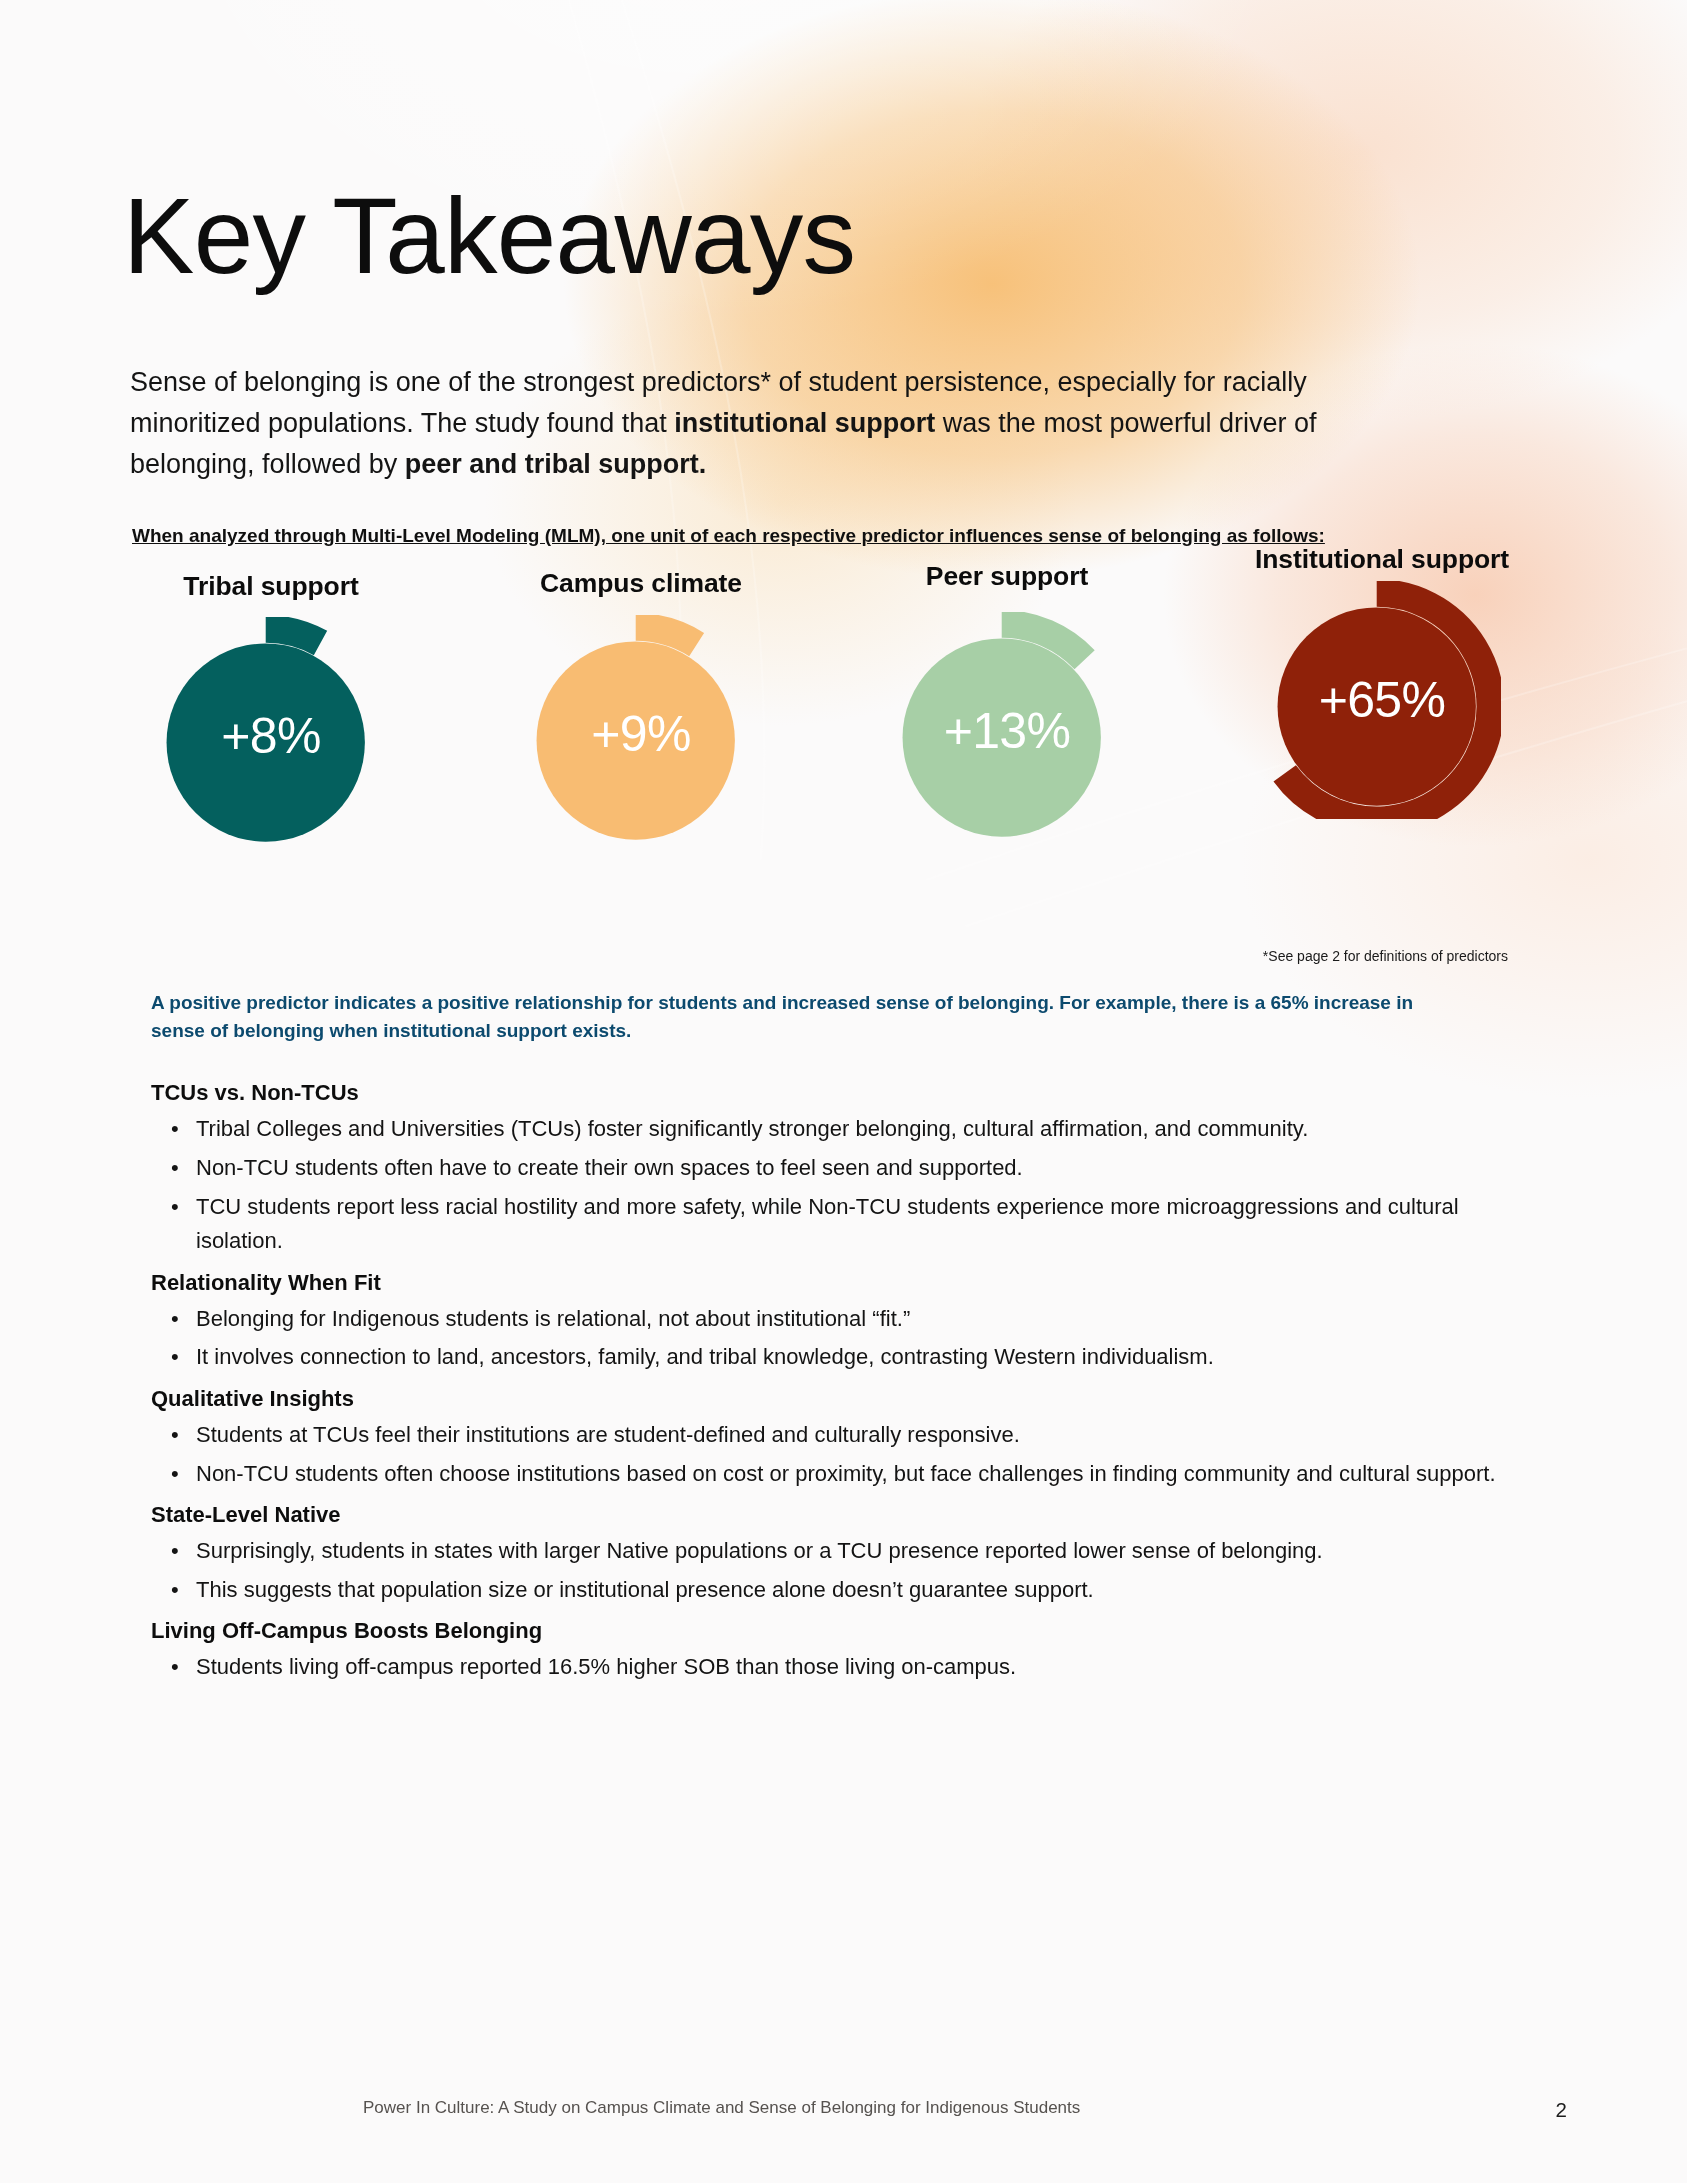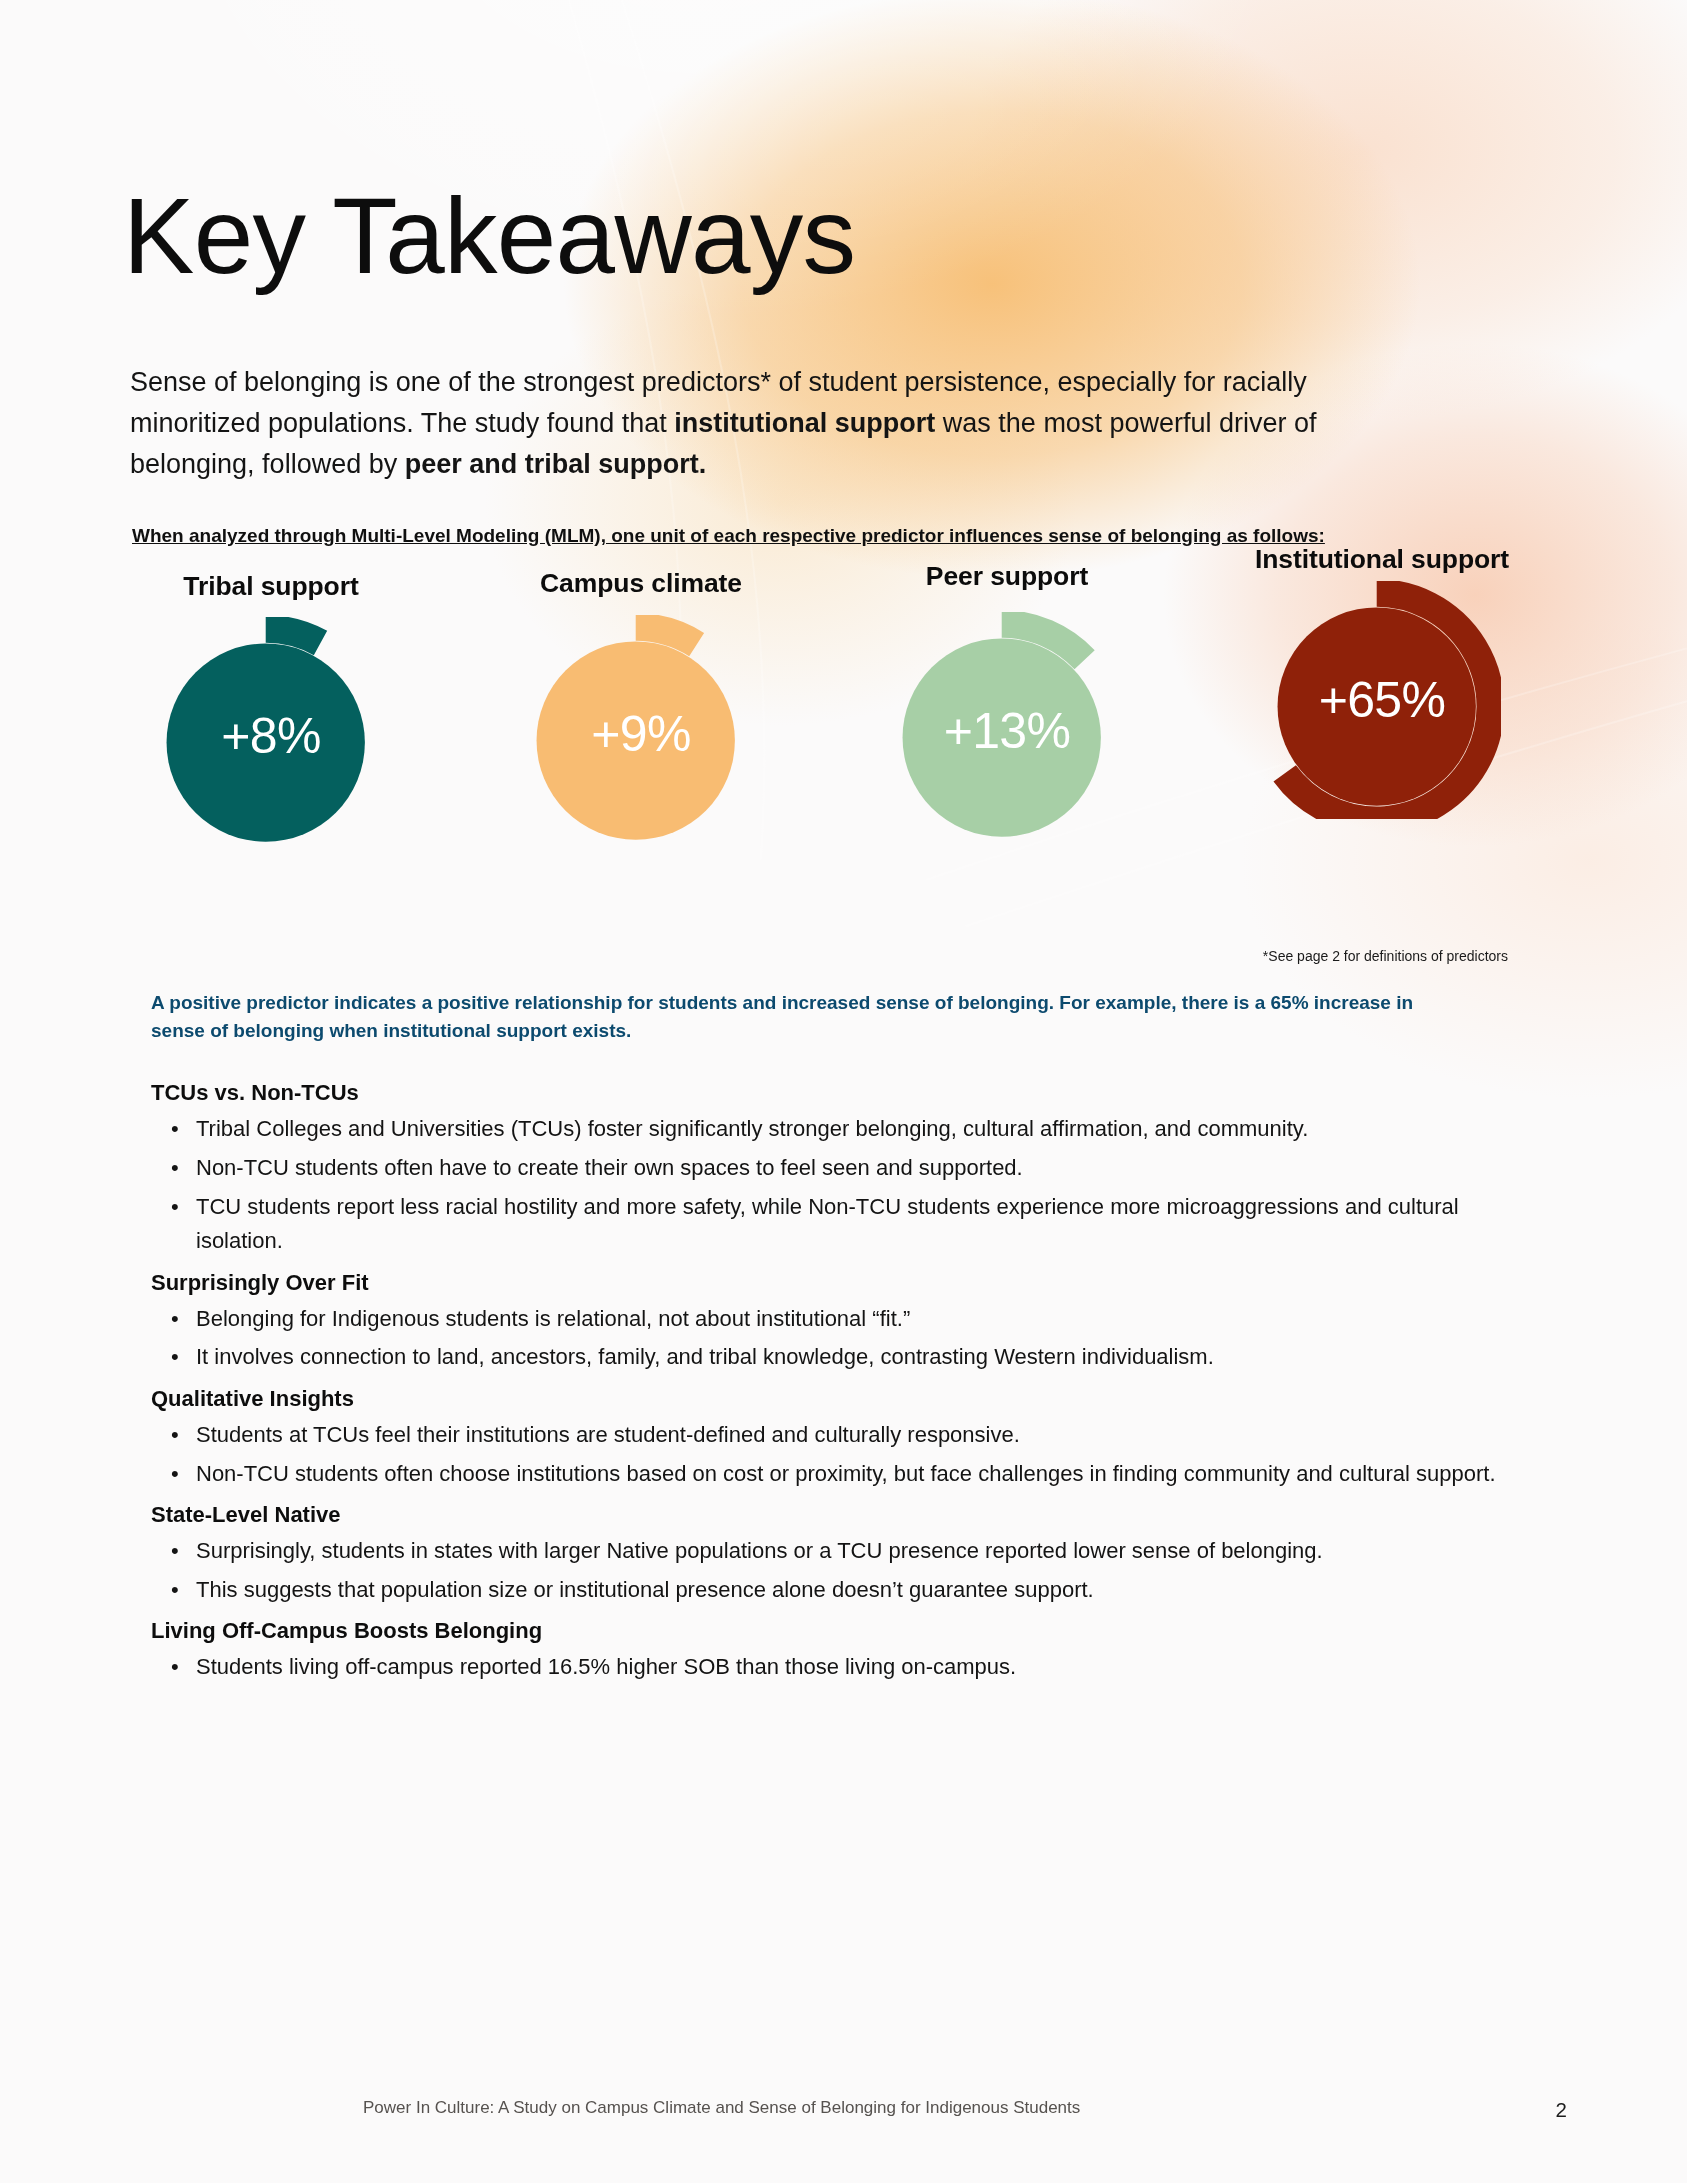--- a/index.html
+++ b/index.html
@@ -308,21 +308,21 @@
       <div class="tk-group">
         <div class="tk-heading">TCUs vs. Non-TCUs</div>
         <ul class="tk-list">
           <li class="tk-item"><span class="bullet">•</span><span>Tribal Colleges and Universities (TCUs) foster significantly stronger belonging, cultural affirmation, and community.</span></li>
           <li class="tk-item"><span class="bullet">•</span><span>Non-TCU students often have to create their own spaces to feel seen and supported.</span></li>
           <li class="tk-item"><span class="bullet">•</span><span>TCU students report less racial hostility and more safety, while Non-TCU students experience more microaggressions and cultural isolation.</span></li>
         </ul>
       </div>
 
       <div class="tk-group">
-        <div class="tk-heading">Surprisingly Over Fit</div>
+        <div class="tk-heading">Relationality When Fit</div>
         <ul class="tk-list">
           <li class="tk-item"><span class="bullet">•</span><span>Belonging for Indigenous students is relational, not about institutional “fit.”</span></li>
           <li class="tk-item"><span class="bullet">•</span><span>It involves connection to land, ancestors, family, and tribal knowledge, contrasting Western individualism.</span></li>
         </ul>
       </div>
 
       <div class="tk-group">
         <div class="tk-heading">Qualitative Insights</div>
         <ul class="tk-list">
           <li class="tk-item"><span class="bullet">•</span><span>Students at TCUs feel their institutions are student-defined and culturally responsive.</span></li>

